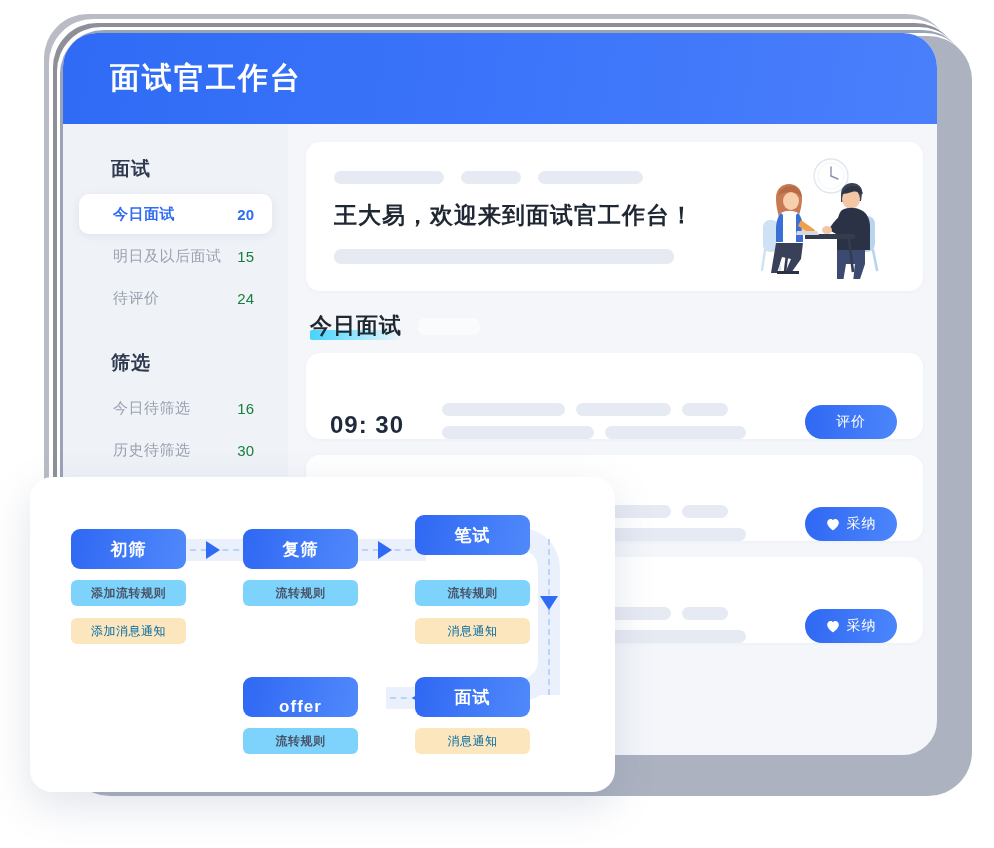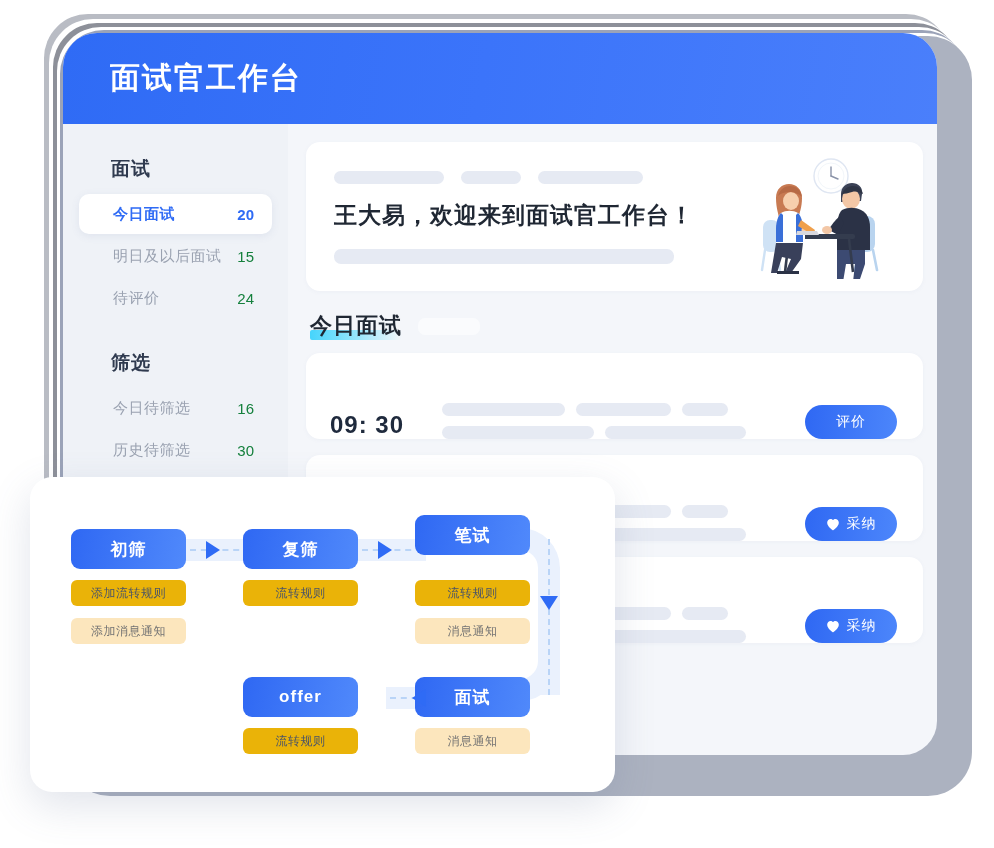--- a/index.html
+++ b/index.html
@@ -218,22 +218,22 @@
   }
   .tag {
     position: absolute;
     width: 115px; height: 26px;
     border-radius: 6px;
     font-size: 12px;
     letter-spacing: 0.5px;
     display: flex; align-items: center; justify-content: center;
     z-index: 3;
   }
-  .tag.rule { background: #eab308; color: #4a5468; }
-  .tag.notify { background: #fce6bd; color: #737373; }
+  .tag.rule { background: #7dd3fc; color: #4a5468; font-weight: bold; }
+  .tag.notify { background: #fce6bd; color: #0369a1; }
 
   .conn {
     position: absolute;
     height: 22px;
     background: #eaf1fd;
     z-index: 1;
   }
   .arrow {
     position: absolute;
     width: 0; height: 0;
@@ -504,21 +504,21 @@
         <span>消息通知</span>
       </div>
 
       <div class="node" style="left:385px; top:200px;">
         <span>面试</span>
       </div>
       <div class="tag notify" style="left:385px; top:251px;">
         <span>消息通知</span>
       </div>
 
-      <div class="node" style="left:213px; top:200px;">
+      <div class="node" style="left:213px; top:200px;align-items:flex-end;">
         <span>offer</span>
       </div>
       <div class="tag rule" style="left:213px; top:251px;">
         <span>流转规则</span>
       </div>
 
     </div>
   </div>
 
 </div>

